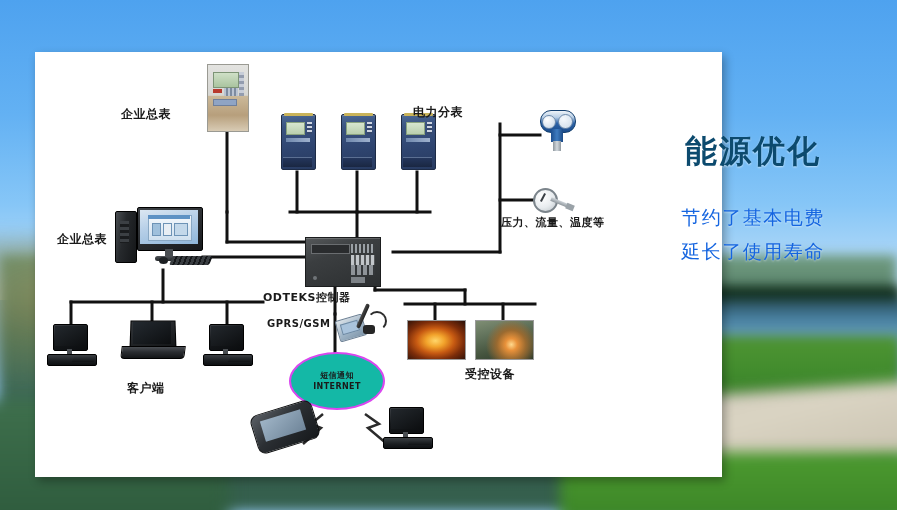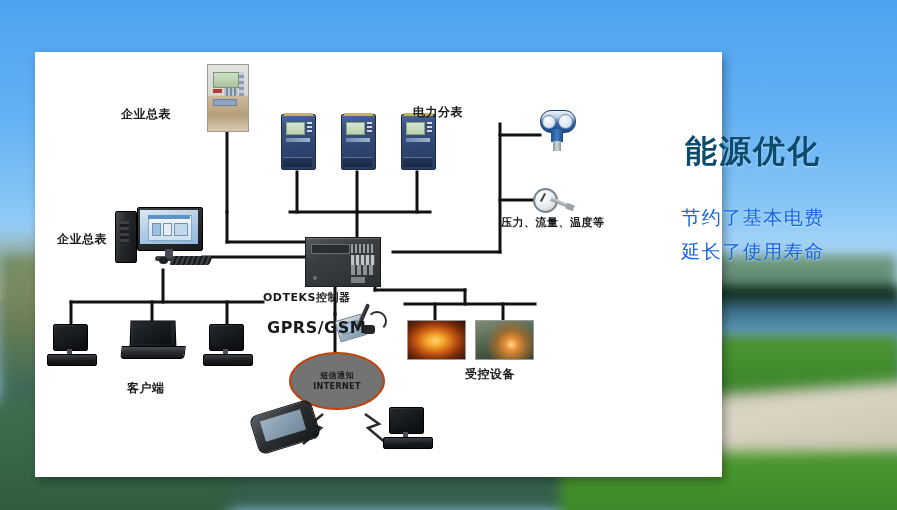--- a/index.html
+++ b/index.html
@@ -203,22 +203,22 @@
 
   
   .phone{width:62px;height:40px;}
   .phone .shell{position:absolute;left:0;top:0;width:62px;height:38px;border-radius:8px;
     background:linear-gradient(150deg,#5b6066 0%,#2b2f33 45%,#16191c 100%);border:1px solid #0a0c0d;
     transform:rotate(-17deg);}
   .phone .scr{position:absolute;left:9px;top:8px;width:42px;height:21px;
     background:linear-gradient(150deg,#9fb4c6,#6f8599);transform:rotate(-17deg);}
 
   
-  .cloud{width:92px;height:54px;border:2px solid #c2410c;border-radius:50%;
-    background:#737373;display:flex;flex-direction:column;align-items:center;justify-content:center;}
+  .cloud{width:92px;height:54px;border:2px solid #d946ef;border-radius:50%;
+    background:#14b8a6;display:flex;flex-direction:column;align-items:center;justify-content:center;}
   .cloud span{display:block;font-size:8px;font-weight:bold;color:#1a1a1a;line-height:11px;
     font-family:"DejaVu Sans","Liberation Sans",sans-serif;letter-spacing:.4px;}
 
   
   #copy{position:absolute;left:618px;top:130px;width:270px;text-align:center;}
   #copy .headline{
     font-size:32px;font-weight:bold;color:#0c4a6e;letter-spacing:2px;
     font-family:"DejaVu Sans","Liberation Sans",sans-serif;
     text-shadow:0 1px 2px rgba(255,255,255,.55);
   }
@@ -364,21 +364,21 @@
       </div>
       <div class="dlabel" style="left:22px;top:179px;font-size:12px;">企业总表</div>
 
       <div class="node modem" style="left:302px;top:253px;">
         <div class="body"></div>
           <div class="scr"></div>
           <div class="ant"></div>
         <div class="hub"></div>
           <div class="wire"></div>
       </div>
-      <div class="dlabel" style="left:232px;top:266px;font-size:16px;">GPRS/GSM</div>
+      <div class="dlabel" style="left:232px;top:266px;font-size:10px;">GPRS/GSM</div>
 
       <div class="node cloud" style="left:254px;top:300px;">
         <span>短信通知</span>
         <span>INTERNET</span>
       </div>
 
       <div class="node desk" style="left:12px;top:272px;">
         <div class="mon"></div>
           <div class="scr"></div>
           <div class="stand"></div>

